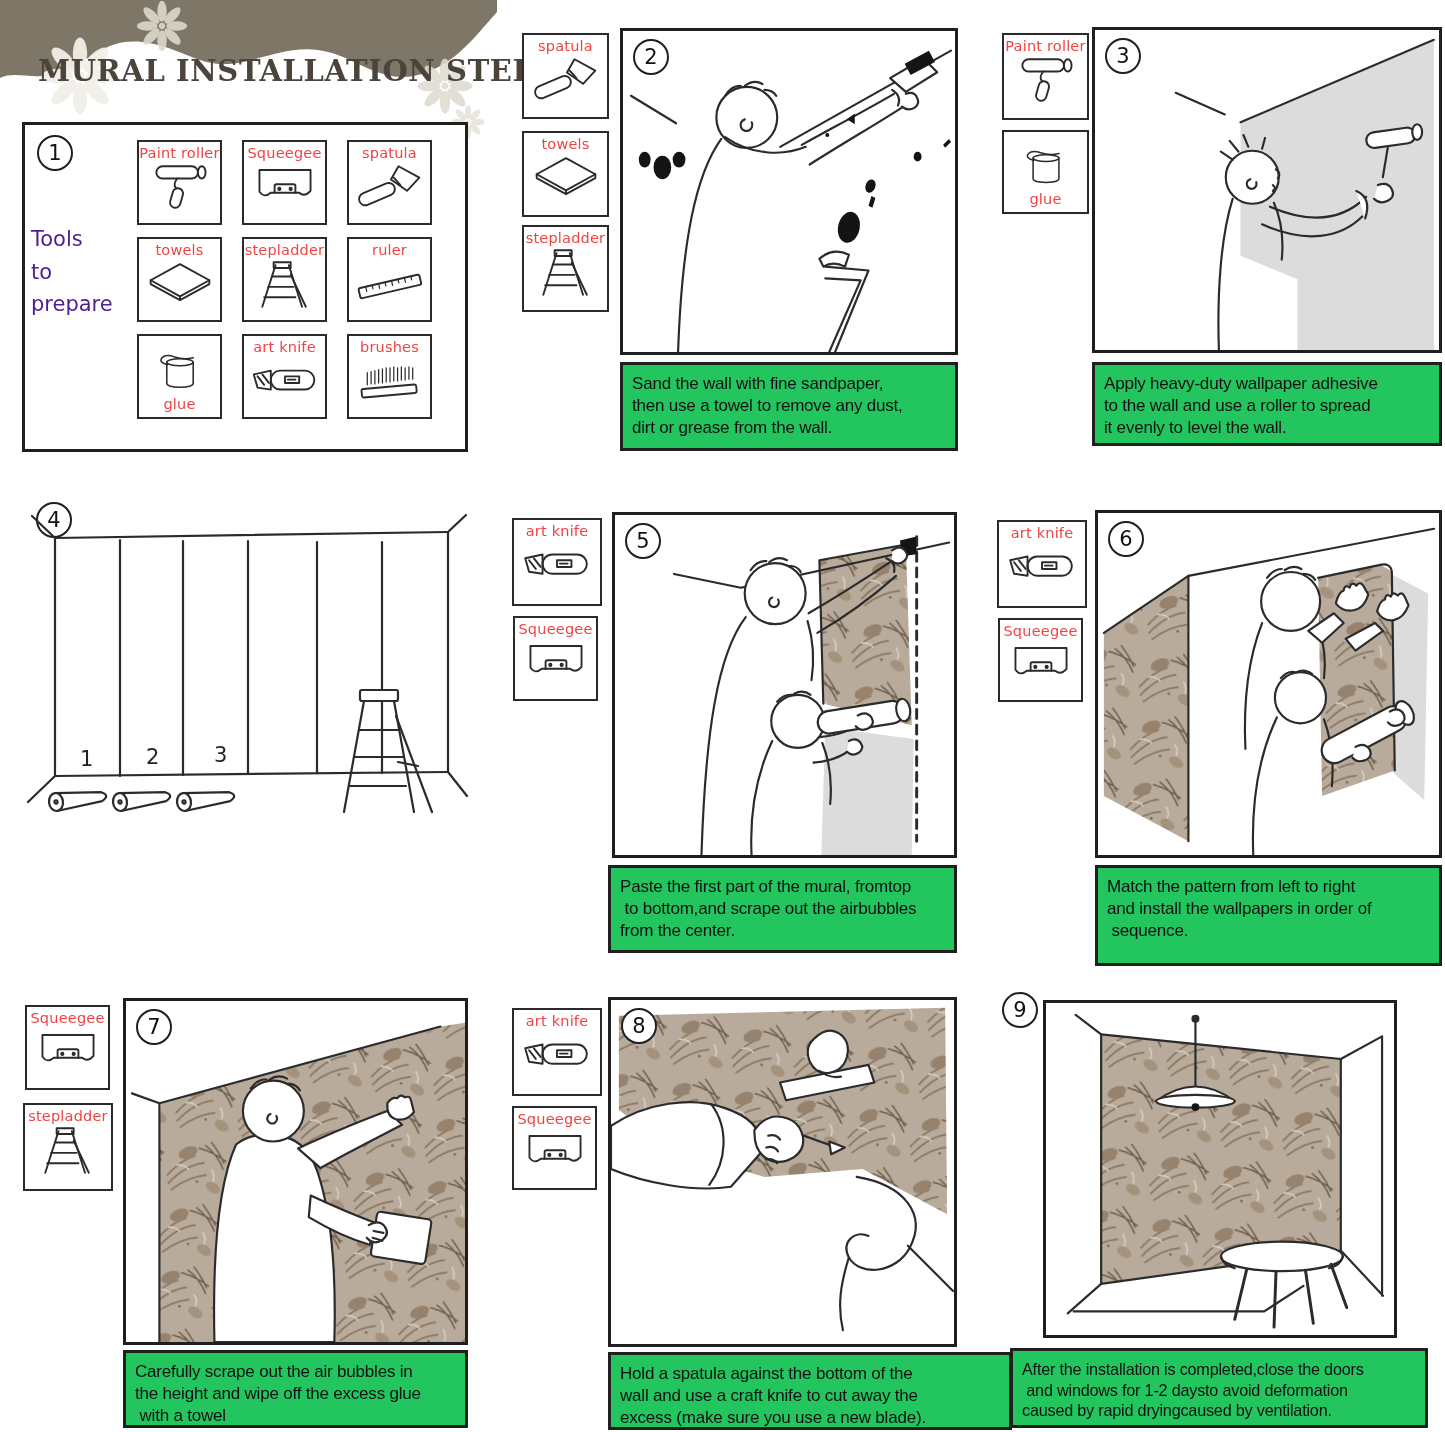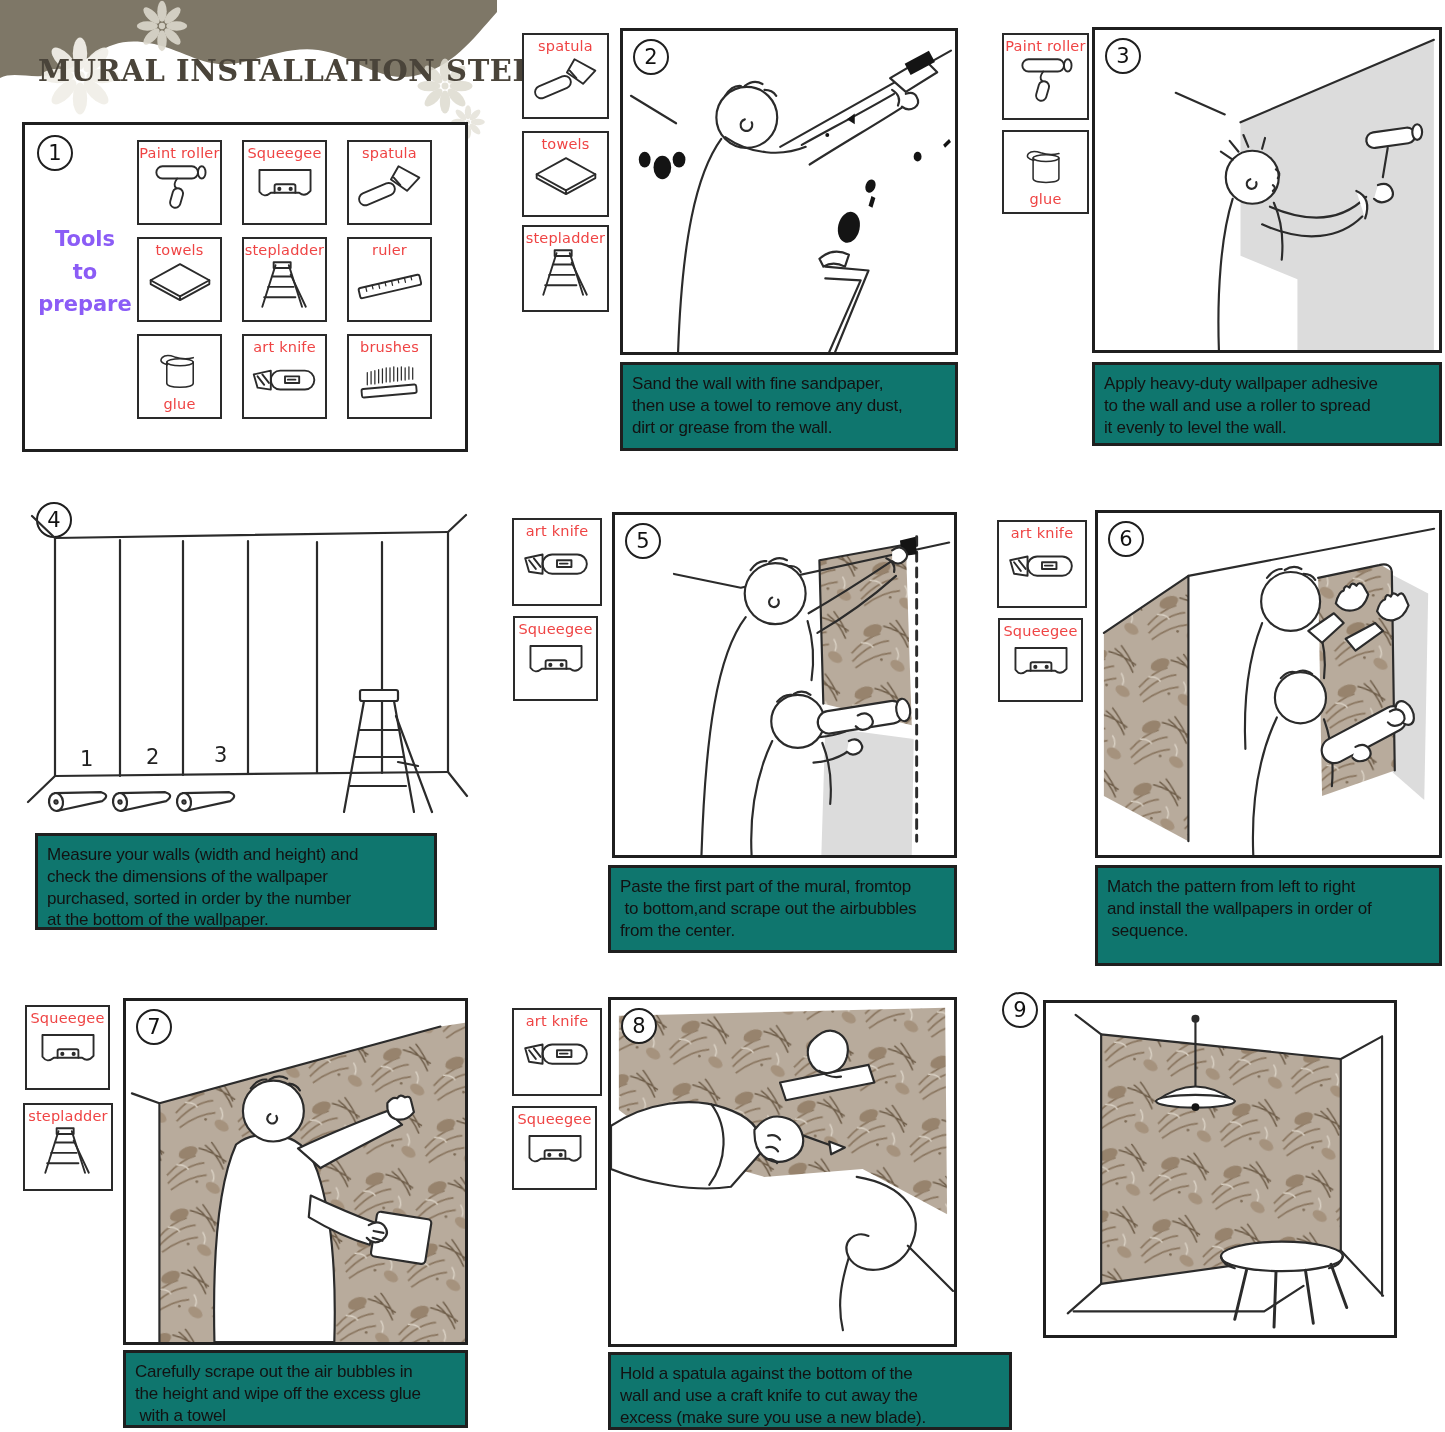--- a/index.html
+++ b/index.html
@@ -8,28 +8,28 @@
   .abs{position:absolute}
   .box{position:absolute;border:3px solid #1f1f1f;background:#fff;box-sizing:border-box}
   .openfig{position:absolute}
   .num{width:36px;height:36px;border:2.6px solid #1f1f1f;border-radius:50%;background:#fff;
        display:flex;align-items:center;justify-content:center;
        font-family:"DejaVu Sans",sans-serif;font-size:21px;font-weight:500;color:#111;box-sizing:border-box}
   .tile{border:2.5px solid #2a2a2a;background:#fff;box-sizing:border-box;display:flex;flex-direction:column;
         align-items:center;justify-content:flex-start;padding-top:3px;gap:1px}
   .tile.rev{flex-direction:column-reverse;padding-bottom:5px;padding-top:17px}
   .tile .lbl{font-family:"DejaVu Sans",sans-serif;font-size:14.5px;letter-spacing:.2px;color:#ef4444;white-space:nowrap}
-  .cap{position:absolute;border:3px solid #1f1f1f;background:#0f766e;box-sizing:border-box;
+  .cap{position:absolute;border:3px solid #1f1f1f;background:#22c55e;box-sizing:border-box;
        padding:8px 9px;overflow:hidden}
   .cap div{white-space:pre-wrap;font-size:17px;line-height:1.28;letter-spacing:-0.2px;color:#121212;font-weight:500}
   .cap.sm div{font-size:16.2px}
   .hdr-title{position:absolute;font-family:"DejaVu Serif",serif;font-weight:700;font-size:29px;
              letter-spacing:.6px;color:#4a443a;white-space:nowrap}
-  .tools-head{position:absolute;text-align:center;font-family:"DejaVu Sans",sans-serif;
-              font-weight:700;font-size:21px;line-height:1.55;color:#8b5cf6}
+  .tools-head{position:absolute;text-align:left;font-family:"DejaVu Sans",sans-serif;
+              font-weight:400;font-size:21px;line-height:1.55;color:#4c1d95}
   .grid9{position:absolute;display:grid;grid-template-columns:repeat(3,85px);grid-auto-rows:85px;gap:12px 20px}
   svg .ln{stroke:#2b2b2b;stroke-width:2.2;fill:none;stroke-linecap:round;stroke-linejoin:round}
   svg .ico{stroke:#2b2b2b;stroke-width:2;fill:none;stroke-linecap:round;stroke-linejoin:round}
   svg .thin{stroke-width:1.3}
 </style>
 </head>
 <body>
 
 <div class="page">
 
@@ -308,26 +308,20 @@
         <path d="M58,26 L94,122"></path>
           <path d="M60,72 l20,4"></path>
       </g>
     </g>
     <g font-family="'DejaVu Sans',sans-serif" font-size="21" fill="#222">
       <text x="60" y="266">1</text>
       <text x="126" y="264">2</text>
       <text x="194" y="262">3</text>
     </g>
   </svg>
-  <div class="cap" style="left:35px;top:833px;width:402px;height:97px">
-    <div>Measure your walls (width and height) and</div>
-    <div>check the dimensions of the wallpaper</div>
-    <div>purchased, sorted in order by the number</div>
-    <div>at the bottom of the wallpaper.</div>
-  </div>
 
   <div class="tile abs" style="left:512px;top:518px;width:90px;height:88px">
     <div class="lbl">art knife</div>
     <svg width="72" height="52" viewBox="0 0 74 54">
         <g class="ico">
       <rect x="22" y="15" width="46" height="20" rx="10"></rect>
           <polygon points="4,19 22,15 22,35 8,33"></polygon>
       <path d="M8,21 l7,9 M13,19 l7,9"></path>
           <rect x="37" y="21" width="15" height="7"></rect>
           <path d="M40,24.5 h8"></path>
@@ -609,14 +603,19 @@
           <circle cx="152" cy="16" r="3" fill="#2b2b2b"></circle>
         <path d="M112,100 Q152,70 192,100" fill="#fff"></path>
         <ellipse cx="152" cy="100" rx="40" ry="6.5" fill="#fff"></ellipse>
         <circle cx="152" cy="106" r="4" fill="#141414" stroke="none"></circle>
         <ellipse cx="240" cy="258" rx="62" ry="15" fill="#fff"></ellipse>
         <path d="M178,258 q2,9 14,12 M302,258 q-2,9 -14,12"></path>
         <path d="M204,272 L192,322 M234,274 L232,330 M264,272 L272,326 M290,266 L306,310" stroke-width="3"></path>
       </g>
     </svg>
   </div>
+  <div class="cap sm" style="left:1010px;top:1348px;width:418px;height:80px">
+    <div>After the installation is completed,close the doors</div>
+    <div> and windows for 1-2 daysto avoid deformation</div>
+    <div>caused by rapid dryingcaused by ventilation.</div>
+  </div>
 
 </div>
 
 </body></html>

